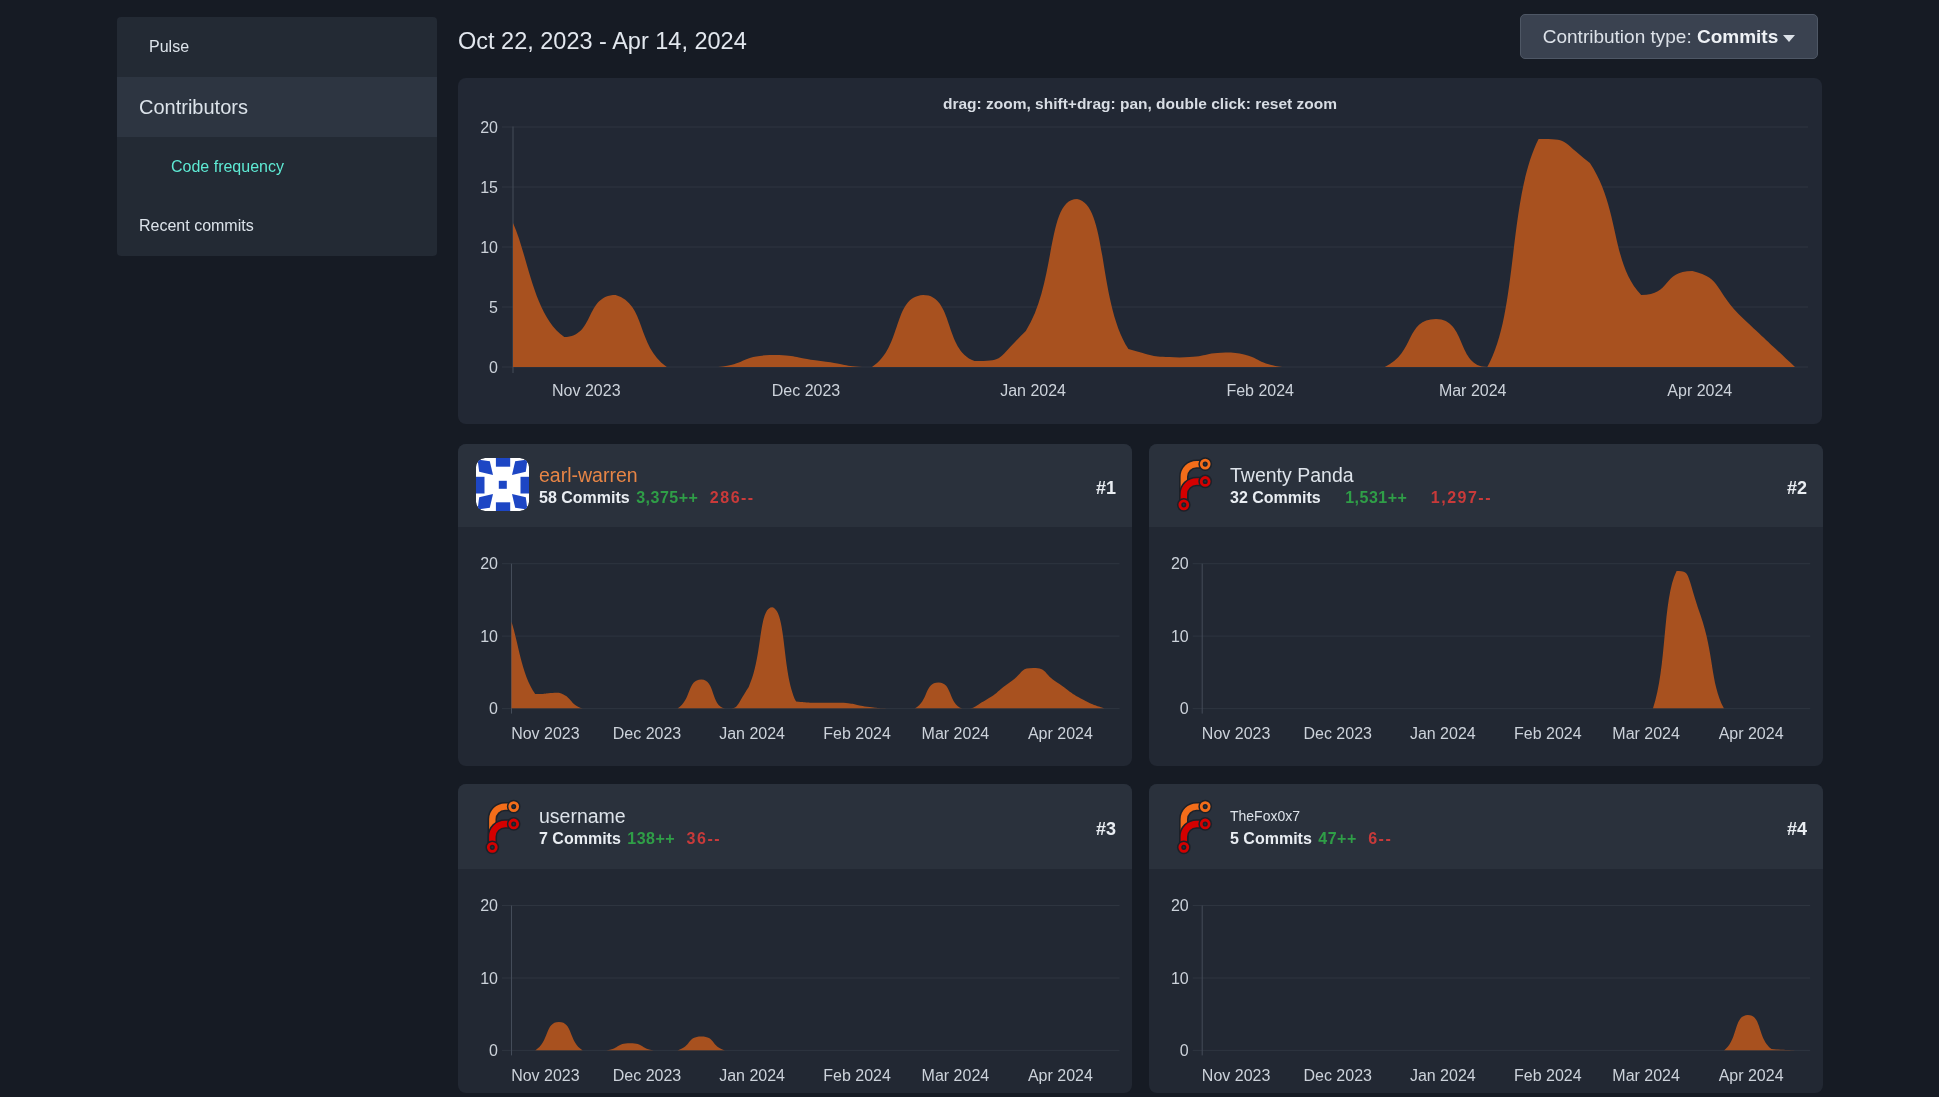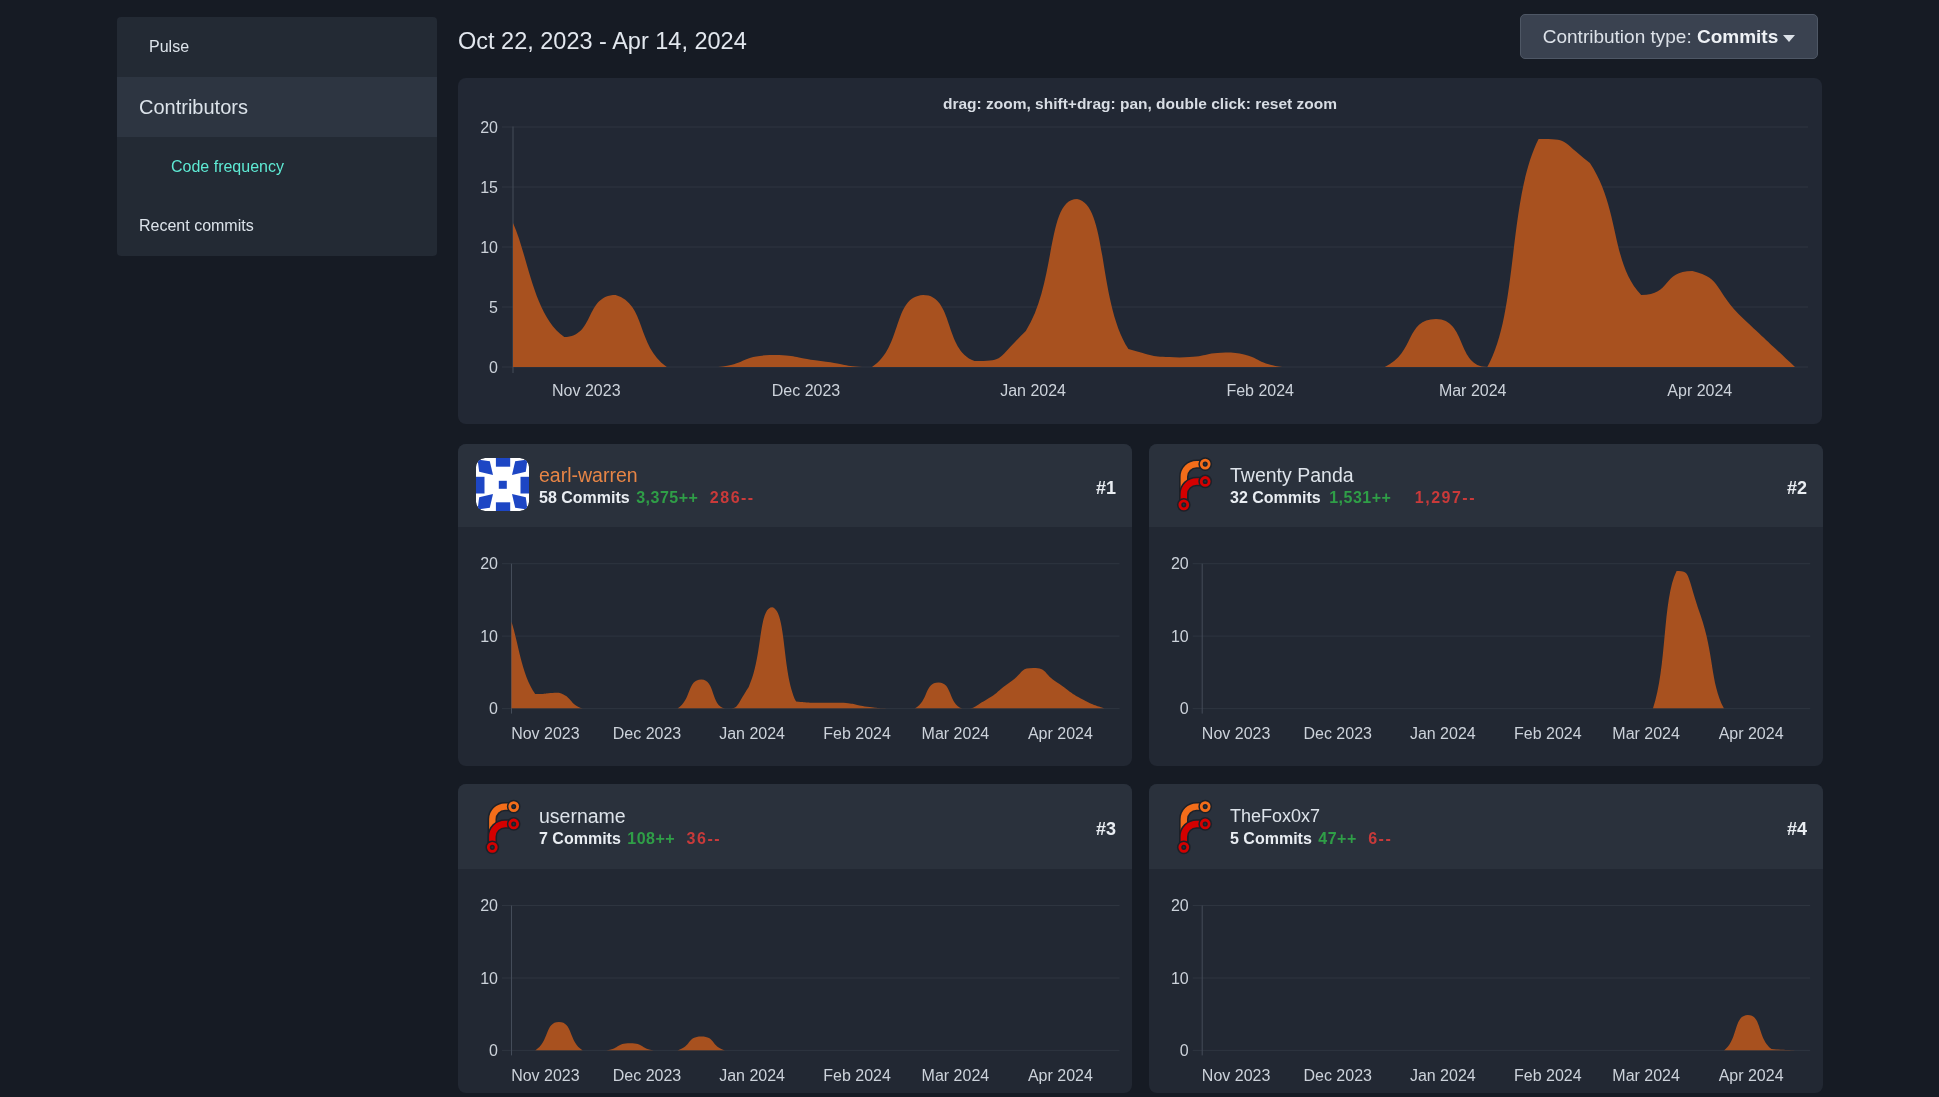--- a/index.html
+++ b/index.html
@@ -28,28 +28,28 @@
 <div class="abs" style="left:458px;top:784px;width:674px;height:309px;background:#222833;border-radius:8px;"></div>
 <div class="abs" style="left:458px;top:784px;width:674px;height:85px;background:#2a313c;border-radius:8px 8px 0 0;"></div>
 <div class="abs" style="left:1149px;top:784px;width:674px;height:309px;background:#222833;border-radius:8px;"></div>
 <div class="abs" style="left:1149px;top:784px;width:674px;height:85px;background:#2a313c;border-radius:8px 8px 0 0;"></div>
 
 <div class="abs" style="left:539px;top:465px;color:#e78546;font-size:19.5px;line-height:21px;">earl-warren</div>
 <div class="abs" style="left:539px;top:489px;font-size:16px;font-weight:bold;line-height:17px;color:#e9edf2;">58 Commits <span style="color:#2f9e47;margin-left:2px;letter-spacing:0.5px;">3,375++</span> <span style="color:#c93a3a;margin-left:7px;letter-spacing:1.5px;">286--</span></div>
 <div class="abs" style="left:1032px;top:478px;width:84px;text-align:right;color:#e9edf2;font-size:18px;font-weight:bold;">#1</div>
 
 <div class="abs" style="left:1230px;top:465px;color:#dde3ea;font-size:19.5px;line-height:21px;">Twenty Panda</div>
-<div class="abs" style="left:1230px;top:489px;font-size:16px;font-weight:bold;line-height:17px;color:#e9edf2;">32 Commits <span style="color:#2f9e47;margin-left:4px;letter-spacing:0.5px;">1,531++</span> <span style="color:#c93a3a;margin-left:19px;letter-spacing:1.5px;">1,297--</span></div>
+<div class="abs" style="left:1230px;top:489px;font-size:16px;font-weight:bold;line-height:17px;color:#e9edf2;">32 Commits <span style="color:#2f9e47;margin-left:20px;letter-spacing:0.5px;">1,531++</span> <span style="color:#c93a3a;margin-left:19px;letter-spacing:1.5px;">1,297--</span></div>
 <div class="abs" style="left:1723px;top:478px;width:84px;text-align:right;color:#e9edf2;font-size:18px;font-weight:bold;">#2</div>
 
 <div class="abs" style="left:539px;top:806px;color:#dde3ea;font-size:19.5px;line-height:21px;">username</div>
-<div class="abs" style="left:539px;top:830px;font-size:16px;font-weight:bold;line-height:17px;color:#e9edf2;">7 Commits <span style="color:#2f9e47;margin-left:2px;letter-spacing:0.5px;">108++</span> <span style="color:#c93a3a;margin-left:7px;letter-spacing:1.5px;">36--</span></div>
+<div class="abs" style="left:539px;top:830px;font-size:16px;font-weight:bold;line-height:17px;color:#e9edf2;">7 Commits <span style="color:#2f9e47;margin-left:2px;letter-spacing:0.5px;">138++</span> <span style="color:#c93a3a;margin-left:7px;letter-spacing:1.5px;">36--</span></div>
 <div class="abs" style="left:1032px;top:819px;width:84px;text-align:right;color:#e9edf2;font-size:18px;font-weight:bold;">#3</div>
 
-<div class="abs" style="left:1230px;top:806px;color:#dde3ea;font-size:18px;line-height:21px;">TheFox0x7</div>
+<div class="abs" style="left:1230px;top:806px;color:#dde3ea;font-size:14px;line-height:21px;">TheFox0x7</div>
 <div class="abs" style="left:1230px;top:830px;font-size:16px;font-weight:bold;line-height:17px;color:#e9edf2;">5 Commits <span style="color:#2f9e47;margin-left:2px;letter-spacing:0.5px;">47++</span> <span style="color:#c93a3a;margin-left:7px;letter-spacing:1.5px;">6--</span></div>
 <div class="abs" style="left:1723px;top:819px;width:84px;text-align:right;color:#e9edf2;font-size:18px;font-weight:bold;">#4</div>
 
 <svg width="1939" height="1097" viewBox="0 0 1939 1097" style="position:absolute;left:0;top:0" xmlns="http://www.w3.org/2000/svg" font-family="Liberation Sans, sans-serif">
     <line x1="502" y1="367.0" x2="1808.0" y2="367.0" stroke="#2e3540" stroke-width="1"></line>
     <line x1="502" y1="307.0" x2="1808.0" y2="307.0" stroke="#2e3540" stroke-width="1"></line>
     <line x1="502" y1="247.0" x2="1808.0" y2="247.0" stroke="#2e3540" stroke-width="1"></line>
     <line x1="502" y1="187.0" x2="1808.0" y2="187.0" stroke="#2e3540" stroke-width="1"></line>
     <line x1="502" y1="127.0" x2="1808.0" y2="127.0" stroke="#2e3540" stroke-width="1"></line>
     <line x1="513" y1="126.5" x2="513" y2="373" stroke="#444c59" stroke-width="1"></line>

